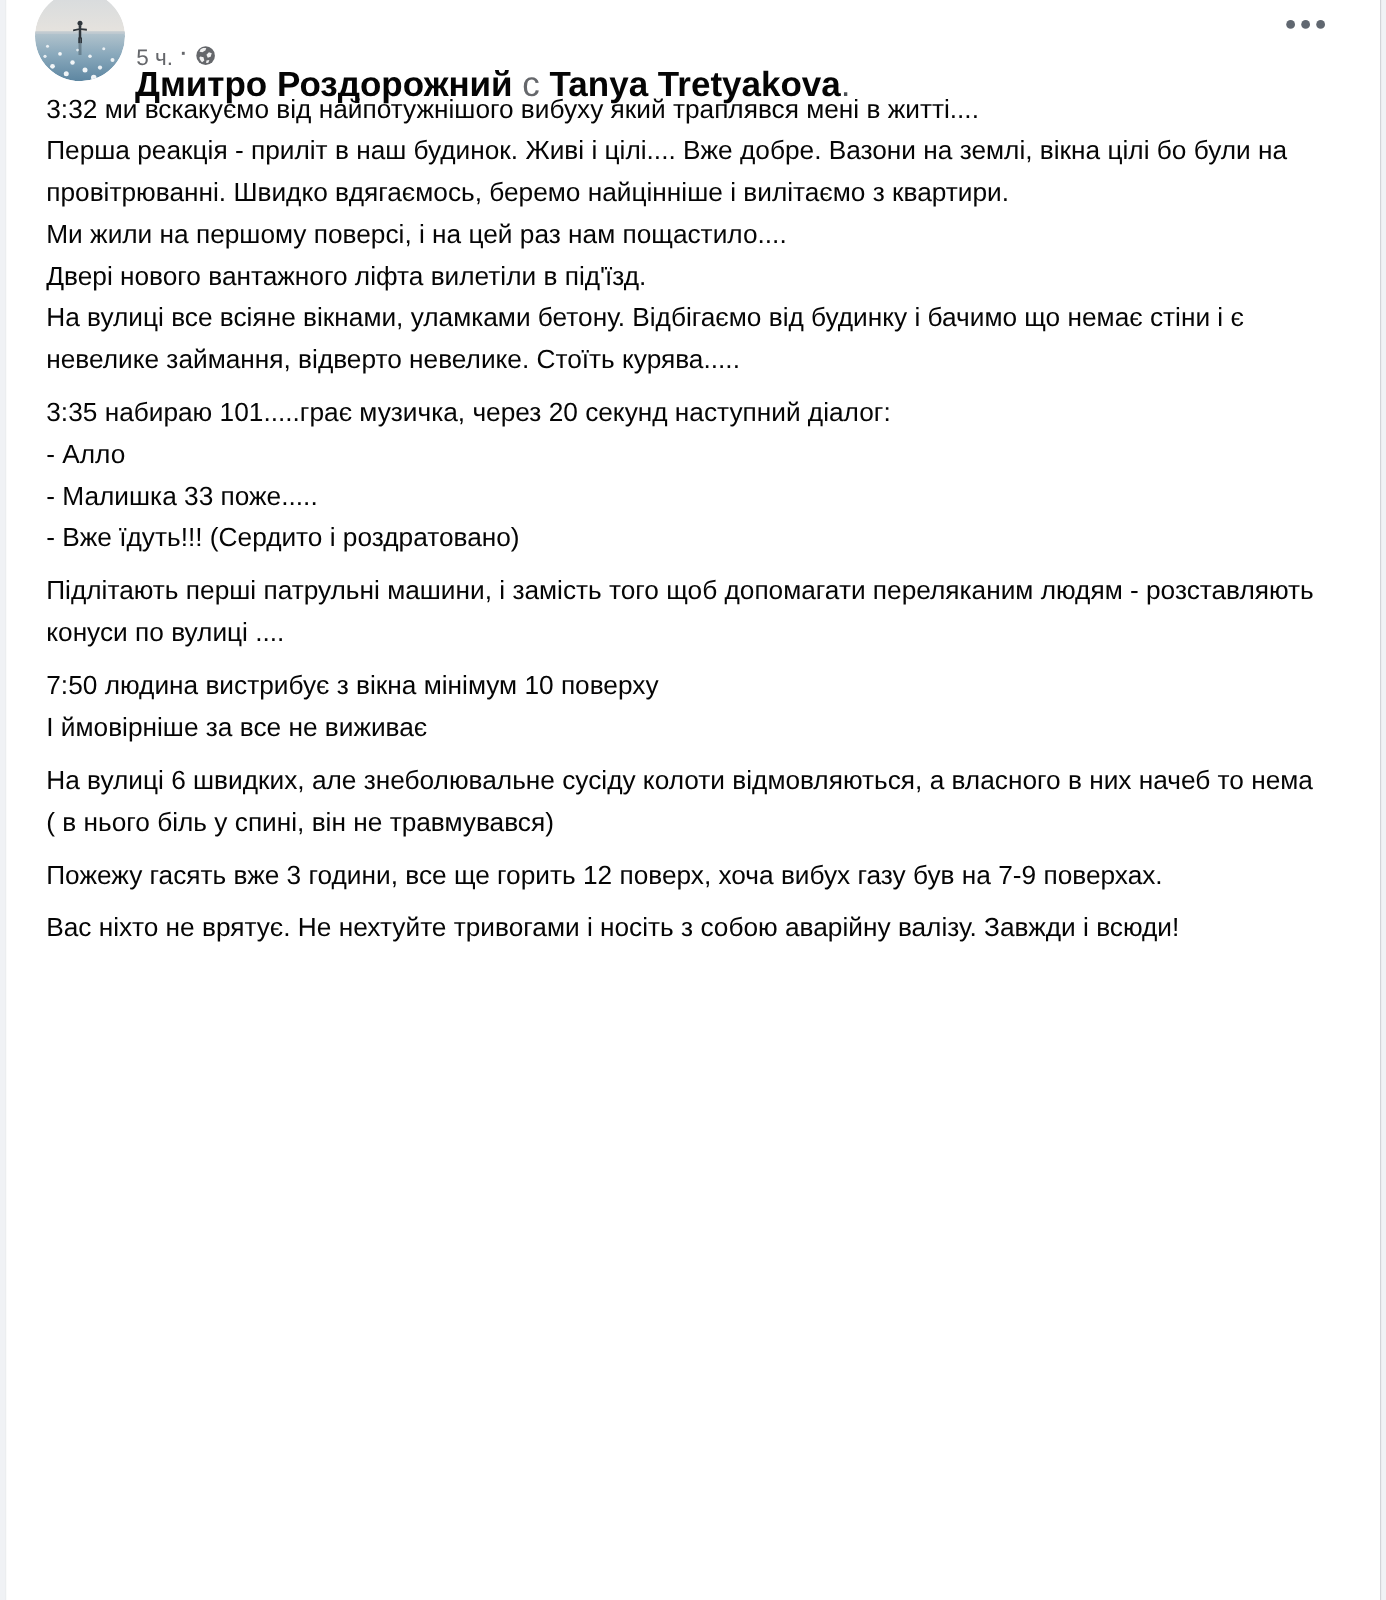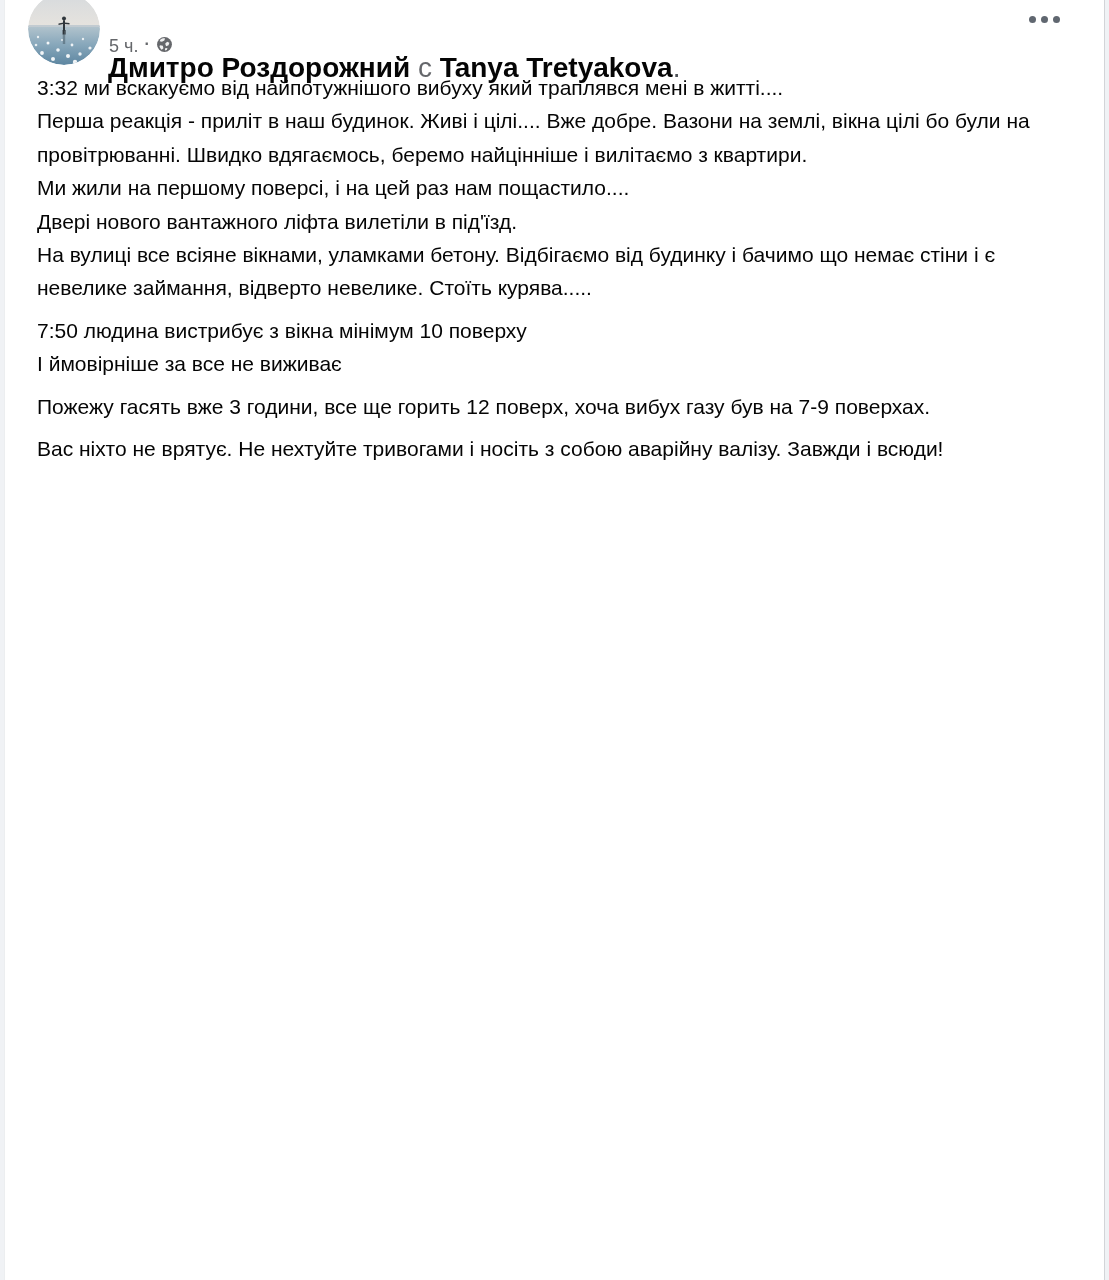--- a/index.html
+++ b/index.html
@@ -130,19 +130,25 @@
     </div>
 
   </div>
 
   <div class="post-text">
       <p class="para">3:32 ми вскакуємо від найпотужнішого вибуху який траплявся мені в житті....
 Перша реакція - приліт в наш будинок. Живі і цілі.... Вже добре. Вазони на землі, вікна цілі бо були на провітрюванні. Швидко вдягаємось, беремо найцінніше і вилітаємо з квартири.
 Ми жили на першому поверсі, і на цей раз нам пощастило....
 Двері нового вантажного ліфта вилетіли в під'їзд.
 На вулиці все всіяне вікнами, уламками бетону. Відбігаємо від будинку і бачимо що немає стіни і є невелике займання, відверто невелике. Стоїть курява.....</p>
+      <p class="para">3:35 набираю 101.....грає музичка, через 20 секунд наступний діалог:
+- Алло
+- Малишка 33 поже.....
+- Вже їдуть!!! (Сердито і роздратовано)</p>
+      <p class="para">Підлітають перші патрульні машини, і замість того щоб допомагати переляканим людям - розставляють конуси по вулиці ....</p>
       <p class="para">7:50 людина вистрибує з вікна мінімум 10 поверху
 І ймовірніше за все не виживає</p>
+      <p class="para">На вулиці 6 швидких, але знеболювальне сусіду колоти відмовляються, а власного в них начеб то нема ( в нього біль у спині, він не травмувався)</p>
       <p class="para">Пожежу гасять вже 3 години, все ще горить 12 поверх, хоча вибух газу був на 7-9 поверхах.</p>
       <p class="para">Вас ніхто не врятує. Не нехтуйте тривогами і носіть з собою аварійну валізу. Завжди і всюди!</p>
     </div>
 
 </div>
 
 </body></html>

